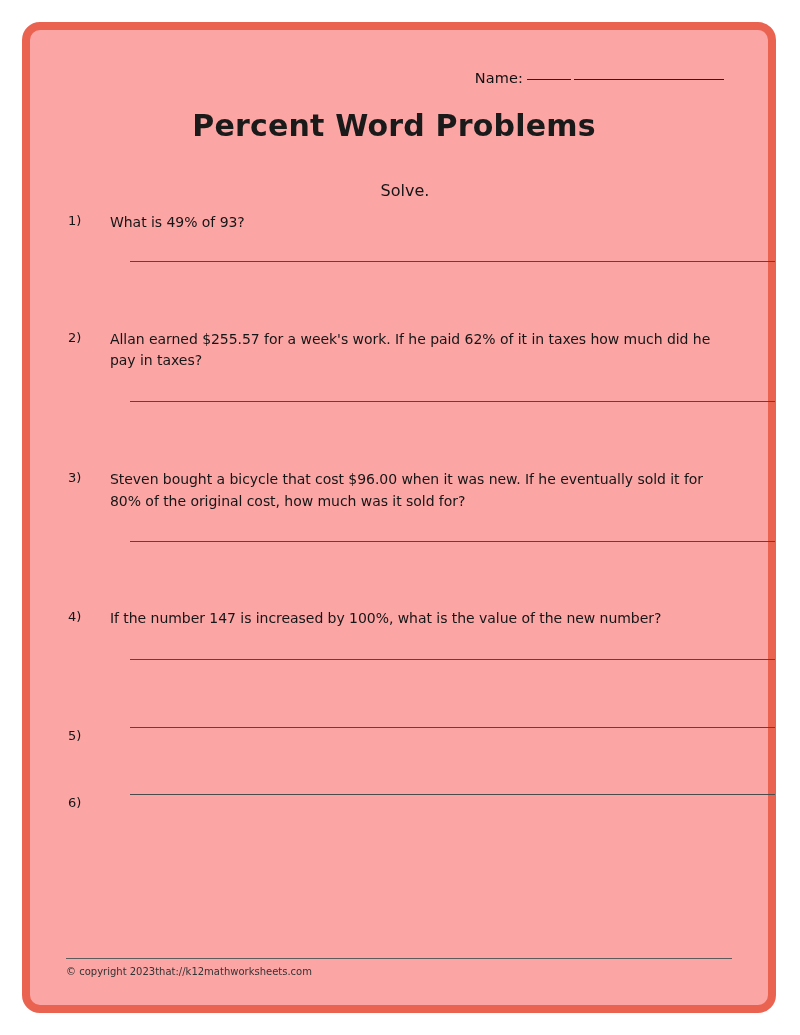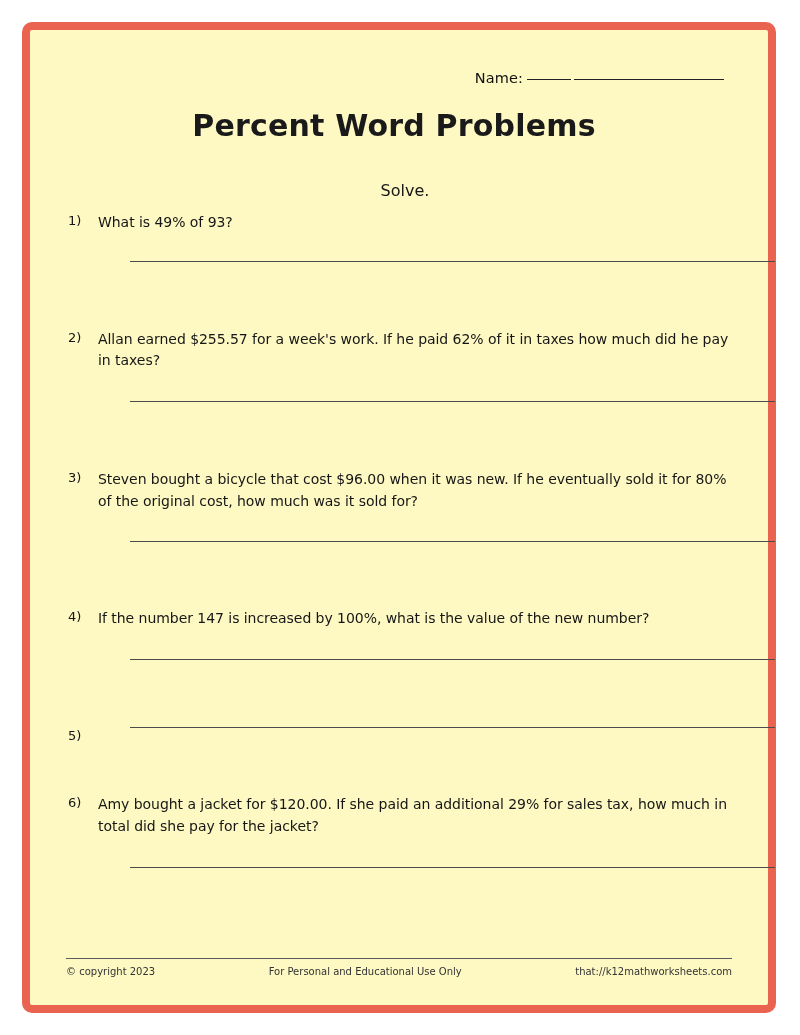--- a/index.html
+++ b/index.html
@@ -22,22 +22,22 @@
     width: 800px;
     height: 1035px;
     padding: 22px 24px 22px 22px;
   }
   .page-border {
     box-sizing: border-box;
     position: relative;
     width: 100%;
     height: 100%;
     border: 8px solid #ea6350;
-    border-radius: 10px;
-    background: #fef9c3;
+    border-radius: 18px;
+    background: #fca5a5;
   }
 
   
   .content {
     box-sizing: border-box;
     position: absolute;
     left: 0;
     top: 0;
     width: 100%;
     height: 100%;
@@ -108,20 +108,21 @@
     top: 1px;
     font-size: 13px;
     color: #161616;
   }
   .problem-text {
     font-size: 14px;
     line-height: 1.55;
     color: #161616;
     max-width: 648px;
     letter-spacing: -0.05px;
+    margin-left: 12px;
   }
   .answer-line {
     margin-left: 32px;
     width: 645px;
     border-bottom: 1.7px solid #4b4b4b;
     height: 0;
   }
 
   
   .p1 { margin-top: 0px; }
@@ -203,30 +204,28 @@
           <div class="answer-line"></div>
         </div>
 
         <div class="problem p5">
           <span class="problem-number">5)</span>
           <div class="answer-line"></div>
         </div>
 
         <div class="problem p6">
           <span class="problem-number">6)</span>
-          <div class="problem-text">Amy bought a jacket for $120.00. If she paid an additional 29% for sales tax, how much in total did she pay for the jacket?</div>
           <div class="answer-line"></div>
         </div>
 
       </div>
 
       <div class="footer">
         <div class="footer-rule"></div>
         <div class="footer-row">
           <span class="footer-left">© copyright 2023</span>
-          <span class="footer-center">For Personal and Educational Use Only</span>
           <span class="footer-right">that://k12mathworksheets.com</span>
         </div>
       </div>
 
     </div>
   </div>
 </div>
 
 </body></html>

